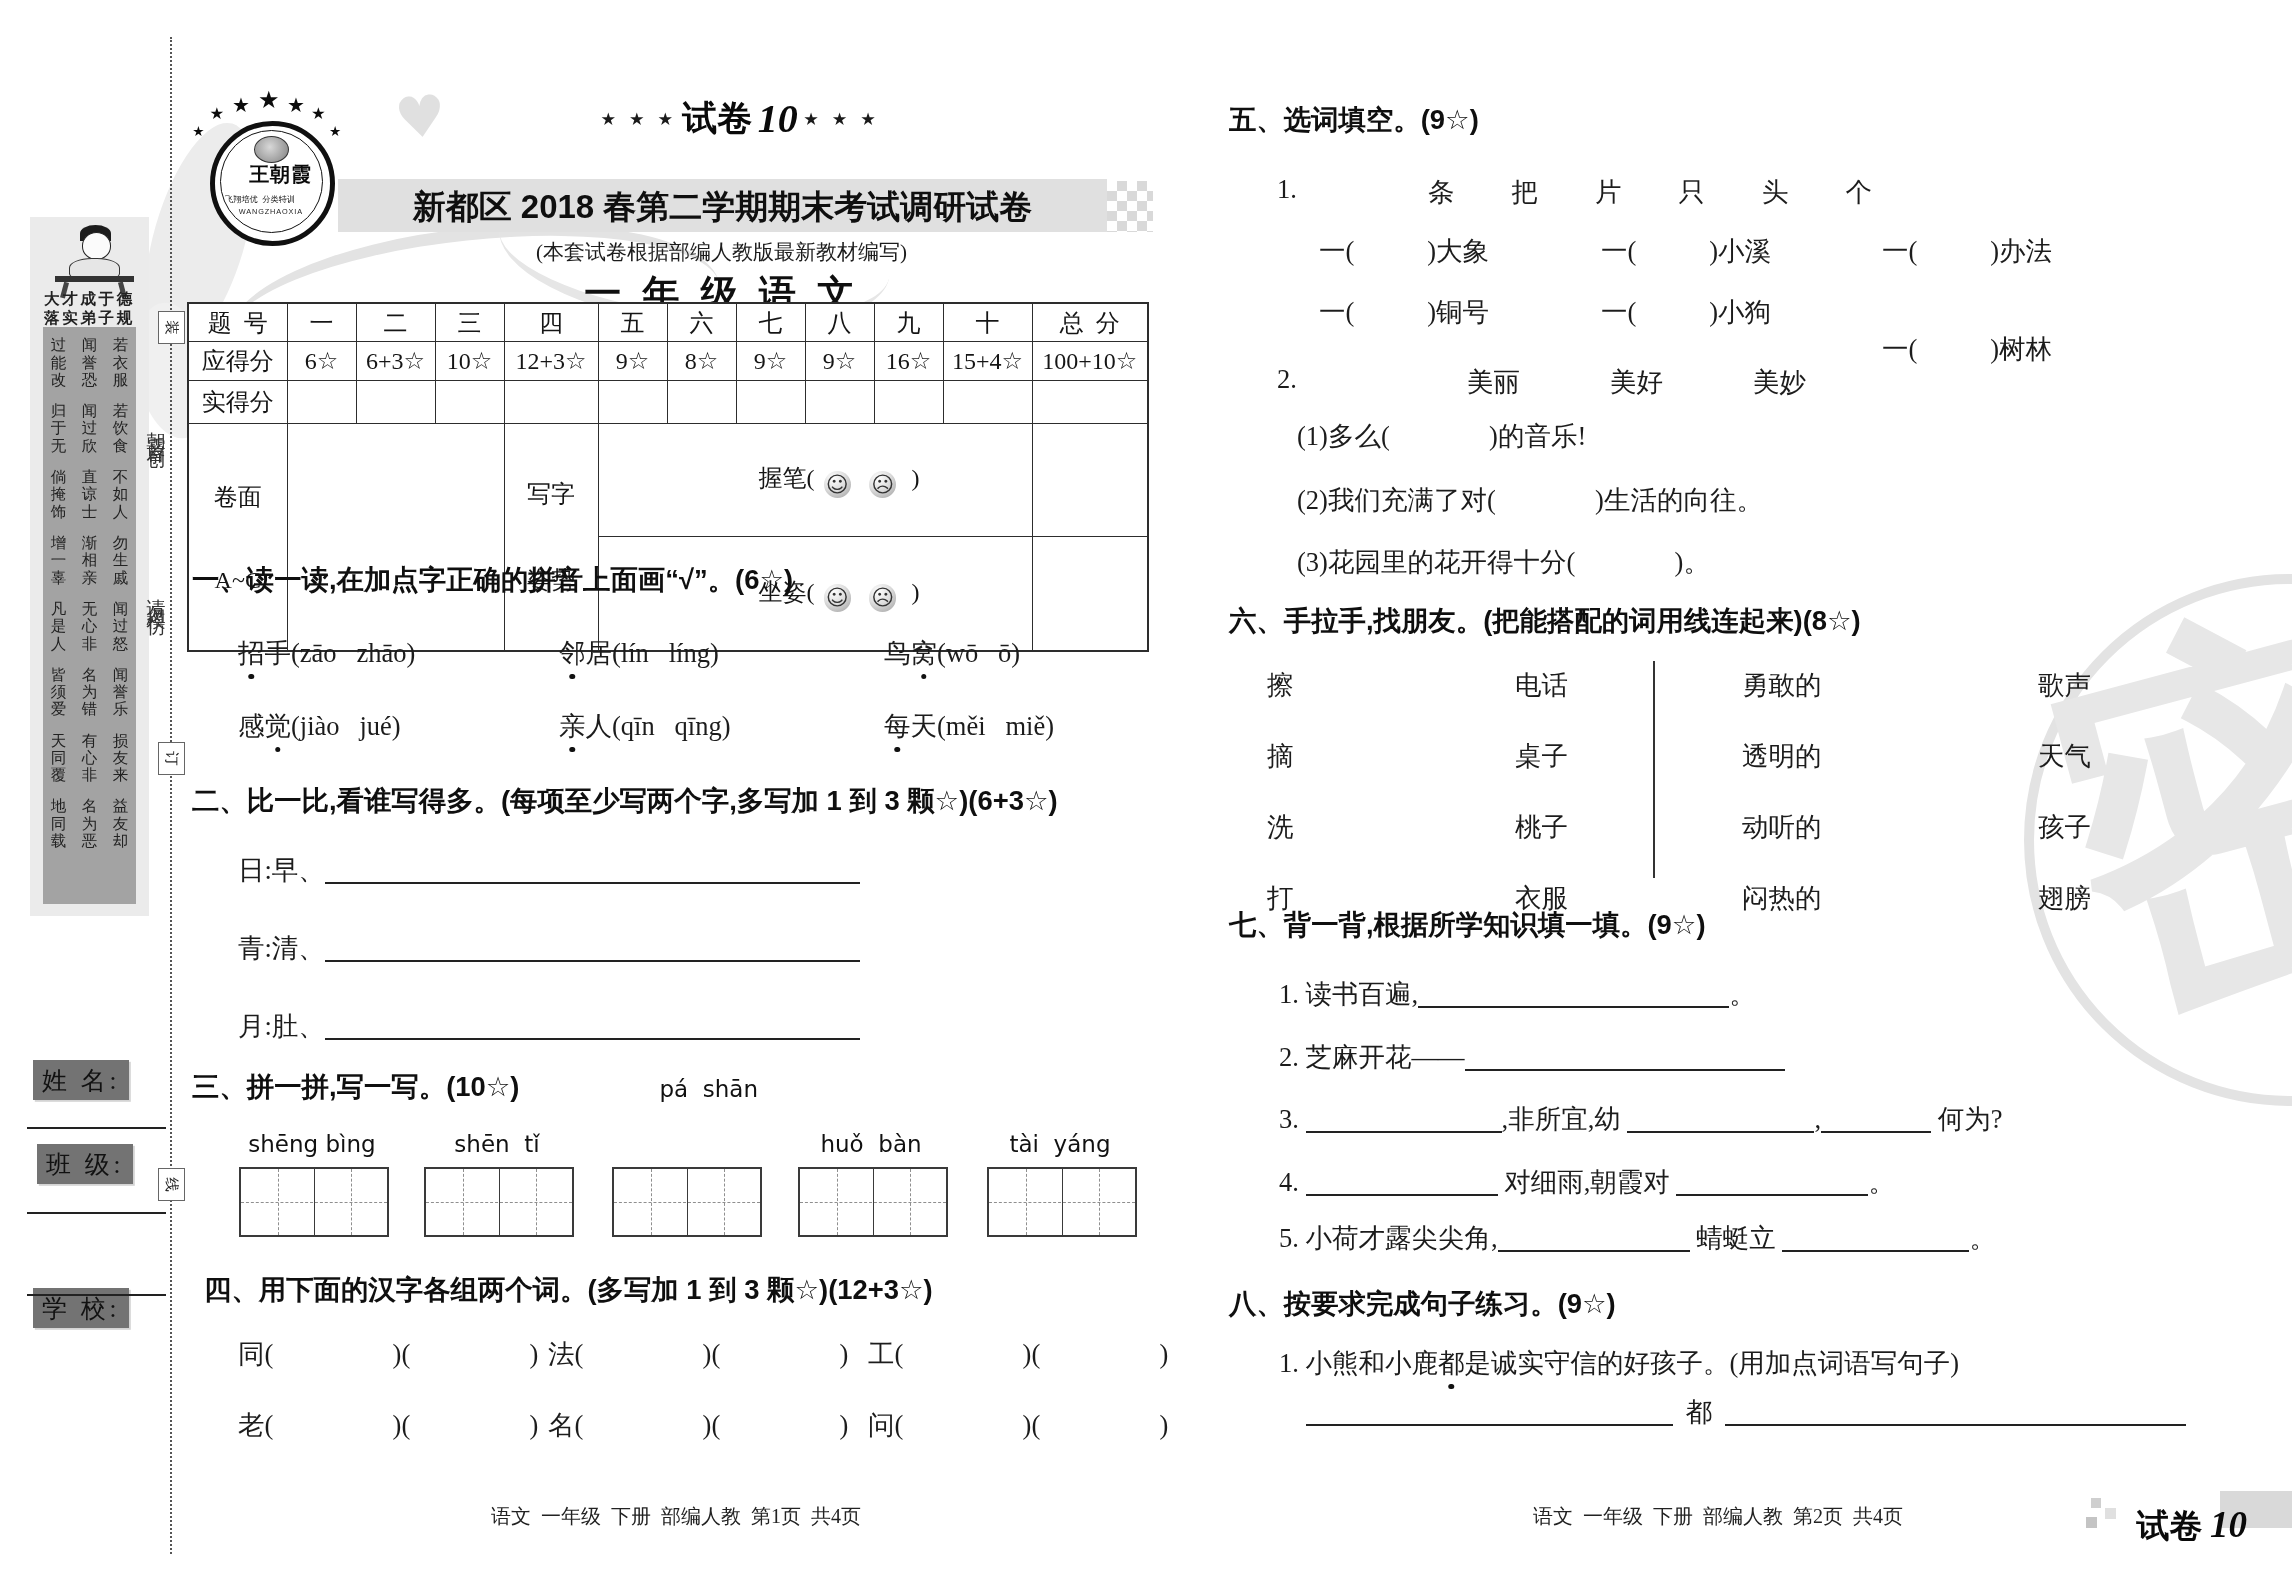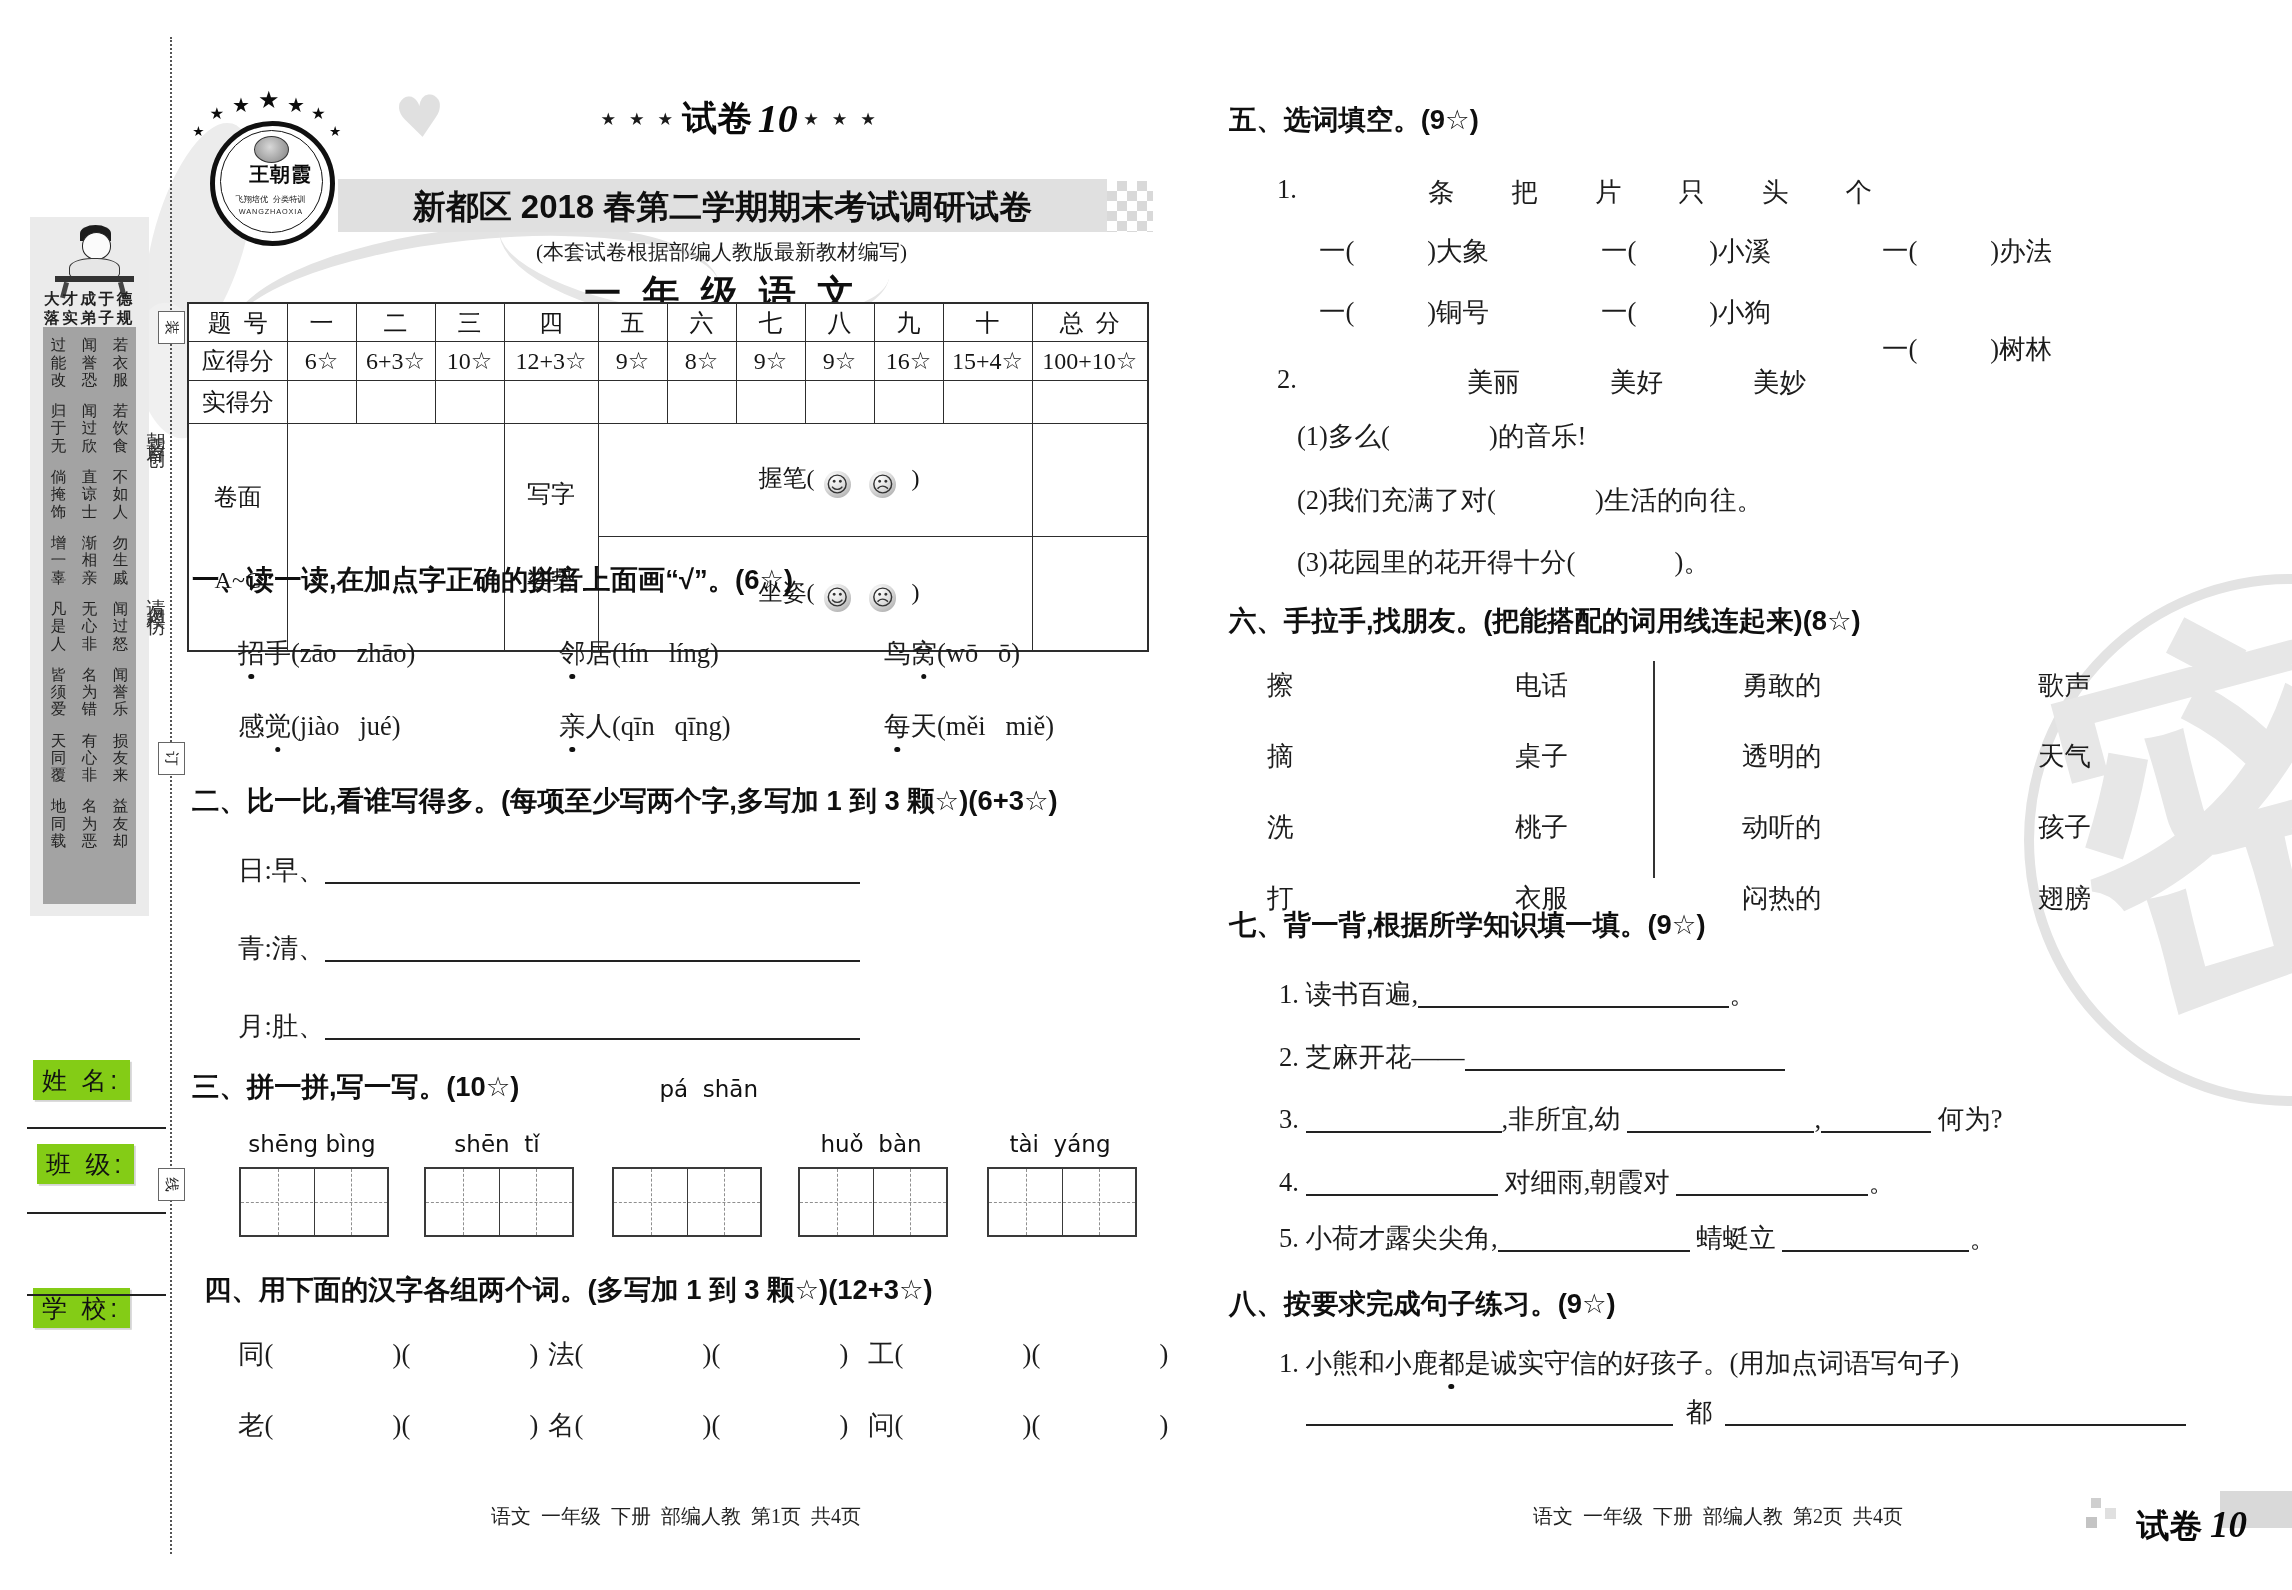--- a/index.html
+++ b/index.html
@@ -17,33 +17,33 @@
   .arc1{width:493px;height:155px;border:0;border-top:12.8px solid #e3e3e3;border-radius:50%;transform:rotate(-6deg);}
   .arc2{width:393px;height:137px;border:0;border-bottom:11px solid #e6e6e6;border-radius:50%;transform:rotate(7deg);}
   .wing{background:#ececec;border-radius:50%;}
   .checker{background:repeating-conic-gradient(#d9d9d9 0% 25%, transparent 0% 50%);background-size:20px 20px;}
   
   .sidebox{left:30px;top:217px;width:119px;height:699px;background:#ebebeb;}
   .motto{font-family:"Liberation Serif","DejaVu Serif",serif;font-weight:bold;font-size:15.5px;letter-spacing:2.7px;color:#222;text-align:center;width:119px;}
   .versebox{left:43px;top:327px;width:93px;height:577px;background:#a3a3a3;display:flex;justify-content:space-around;padding-top:9.1px;box-sizing:border-box;}
   .vcol{display:flex;flex-direction:column;gap:13.7px;}
   .vgroup{width:17.4px;font-size:15.5px;line-height:17.4px;word-break:break-all;text-align:center;font-family:"Liberation Serif","DejaVu Serif",serif;color:#222;}
-  .fieldlabel{background:#84cc16;padding:3.7px 9.1px;font-family:Liberation Sans, sans-serif;font-size:25px;letter-spacing:3.7px;color:#111;box-shadow:1.8px 1.8px 0 #d4d4d4;white-space:pre;}
+  .fieldlabel{background:#737373;padding:3.7px 9.1px;font-family:Liberation Serif, serif;font-size:25px;letter-spacing:3.7px;color:#111;box-shadow:1.8px 1.8px 0 #d4d4d4;white-space:pre;}
   .fieldline{width:139px;border-bottom:2.3px solid #222;}
   .cutline{left:170px;top:37px;height:1517px;width:0;border-left:2.7px dotted #555;}
   .vtext{writing-mode:vertical-rl;text-orientation:upright;font-family:"Liberation Serif","DejaVu Serif",serif;font-size:19px;letter-spacing:6.4px;color:#333;}
   .cutmark{left:158px;width:25px;height:31px;background:#fff;border:1.4px solid #666;display:flex;align-items:center;justify-content:center;font-size:14.6px;font-family:"Liberation Serif",serif;color:#222;z-index:3;}
   .cutmark span{transform:rotate(90deg);display:block;}
   
   .ring1{left:16.4px;top:22px;width:115px;height:115px;border:5.5px solid #101010;border-radius:50%;background:#fff;}
   .ring2{left:25.6px;top:31px;width:101px;height:101px;border:1.8px solid #101010;border-radius:50%;}
   .lstar{position:absolute;color:#0c0c0c;font-family:"DejaVu Sans",sans-serif;line-height:1;}
   .photo{left:60px;top:37px;width:33px;height:25px;border-radius:50%;border:0.9px solid #333;background:radial-gradient(circle at 45% 40%,#d8d8d8 0%,#9a9a9a 70%,#6f6f6f 100%);}
   .lname{left:29px;top:62px;width:95px;text-align:center;font-family:"Liberation Serif","DejaVu Serif",serif;font-weight:bold;font-size:20px;color:#0a0a0a;letter-spacing:0.9px;margin-left:10px;}
-  .lsub{left:31px;top:95px;width:91px;text-align:center;font-family:"Liberation Sans",sans-serif;font-size:8.2px;color:#111;white-space:pre;}
+  .lsub{left:31px;top:95px;width:91px;text-align:left;font-family:"Liberation Sans",sans-serif;font-size:8.2px;color:#111;white-space:pre;}
   .larc{left:27.4px;top:108px;width:99px;text-align:center;font-family:"Liberation Sans",sans-serif;font-size:7.3px;letter-spacing:0.9px;color:#222;}
   
   .band{left:338px;top:179px;width:769px;height:53px;background:#e0e0e0;}
   .stars{font-family:"DejaVu Sans",sans-serif;font-size:17.4px;color:#1a1a1a;letter-spacing:3.7px;}
   .paperlabel{font-family:"Liberation Serif","DejaVu Serif",serif;font-weight:bold;font-size:35px;color:#0a0a0a;margin:0 5.5px;}
   .paperno{font-family:"Liberation Serif","DejaVu Serif",serif;font-weight:bold;font-style:italic;font-size:40px;color:#0a0a0a;margin-right:5.5px;}
   
   table.score{position:absolute;left:187px;top:302px;border-collapse:collapse;table-layout:fixed;background:#fff;}
   table.score td{border:1.8px solid #2d2d2d;text-align:center;font-family:"Liberation Serif","DejaVu Serif",serif;font-size:24px;color:#151515;padding:0;white-space:pre;}
   table.score{border:2.7px solid #2d2d2d;}

